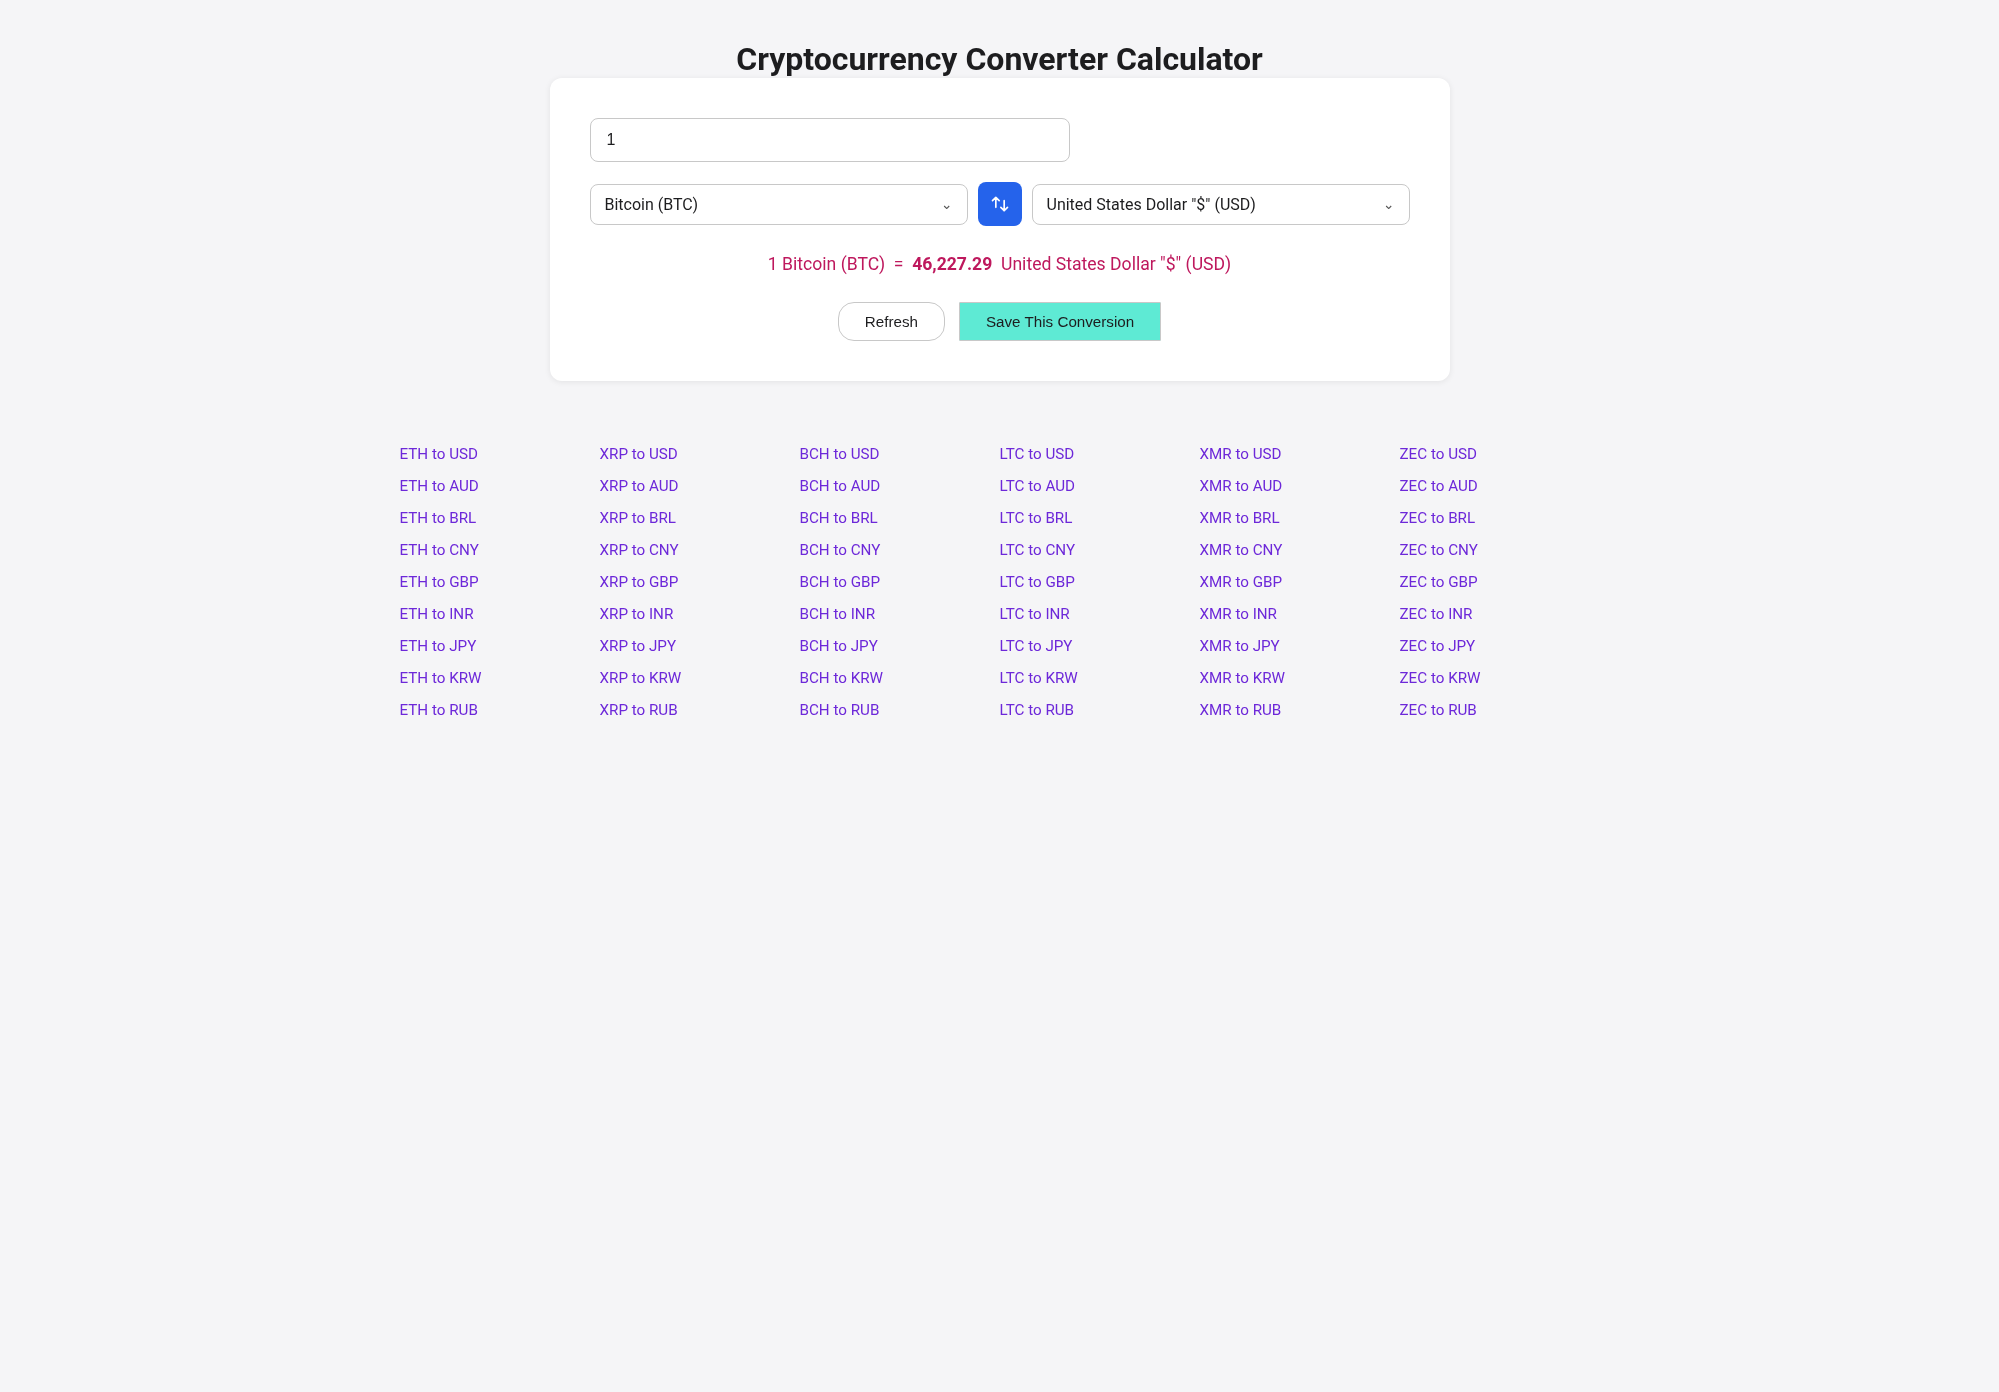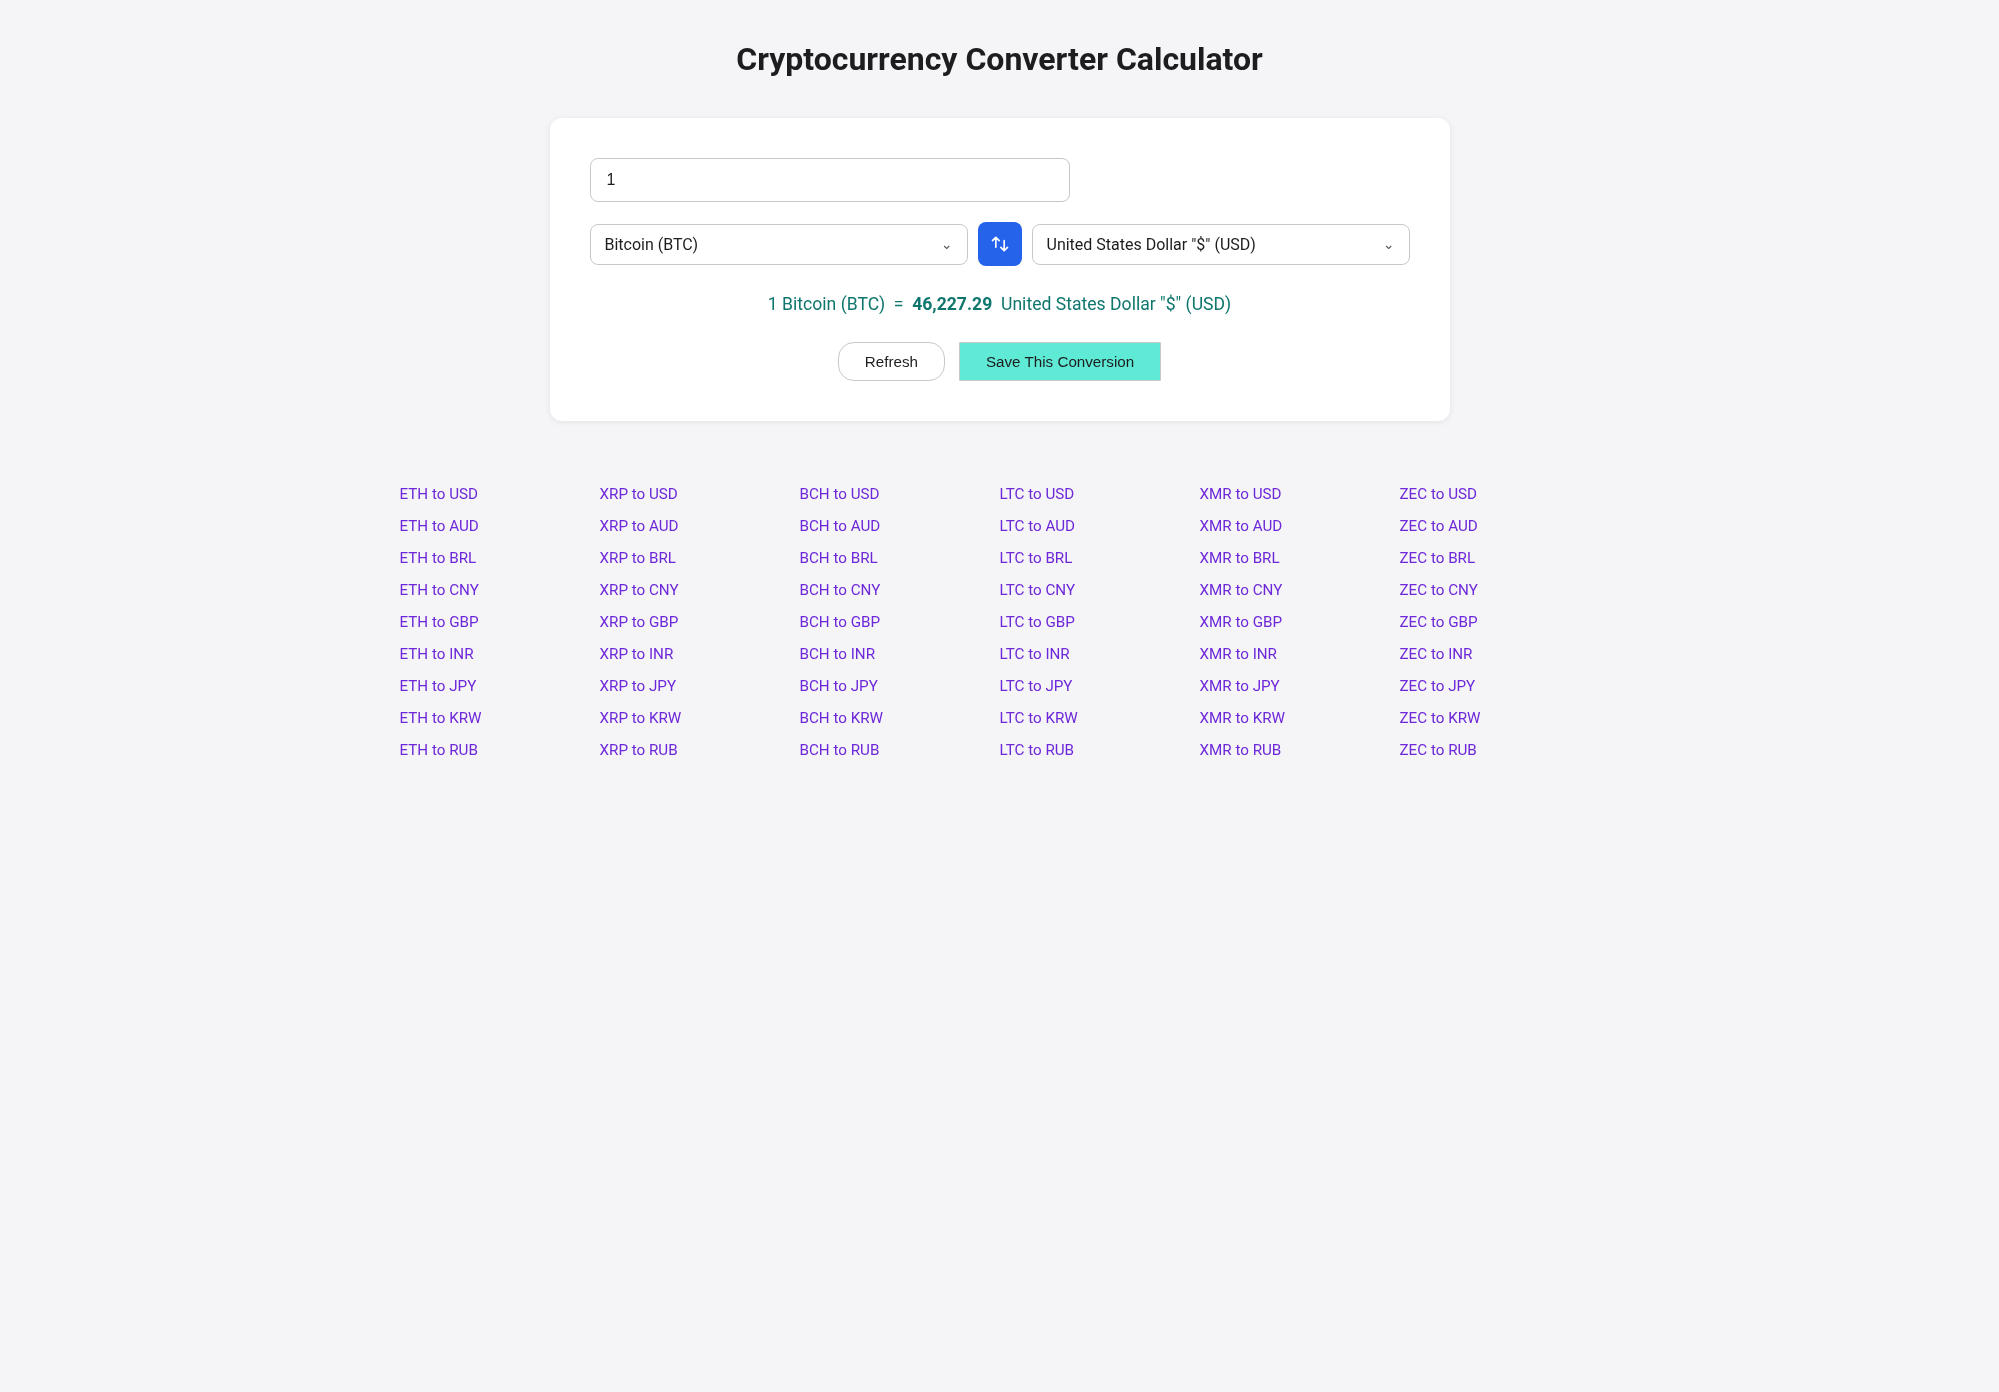--- a/index.html
+++ b/index.html
@@ -12,21 +12,20 @@
       font-family: -apple-system, BlinkMacSystemFont, "Segoe UI", Roboto, Helvetica, Arial, sans-serif;
       background-color: #f5f5f7;
       color: #1d1d1f;
       padding: 40px 20px;
     }
 
     .page-title {
       text-align: center;
       font-size: 2rem;
       font-weight: 700;
-      margin-bottom: 40px;
       color: #1d1d1f;
     }
 
     .converter-card {
       background: #fff;
       border-radius: 12px;
       padding: 40px;
       max-width: 900px;
       margin: 0 auto 60px auto;
       box-shadow: 0 1px 6px rgba(0,0,0,0.08);
@@ -88,21 +87,21 @@
 
     .swap-button svg {
       width: 20px;
       height: 20px;
       fill: #fff;
     }
 
     .result-row {
       text-align: center;
       font-size: 1.1rem;
-      color: #0f766e;
+      color: #be185d;
       margin-bottom: 28px;
     }
 
     .result-row .result-value {
       font-weight: 700;
     }
 
     .action-buttons {
       display: flex;
       justify-content: center;

